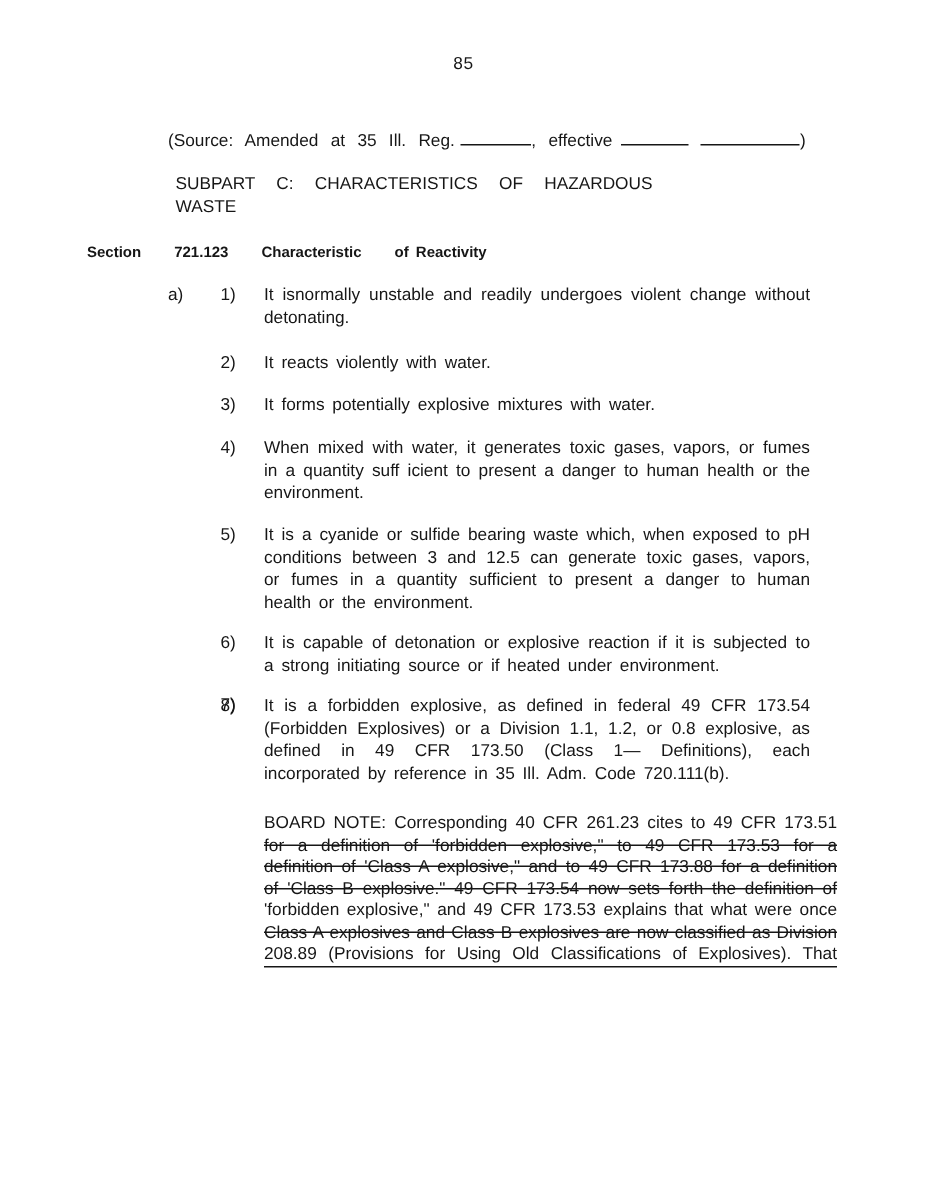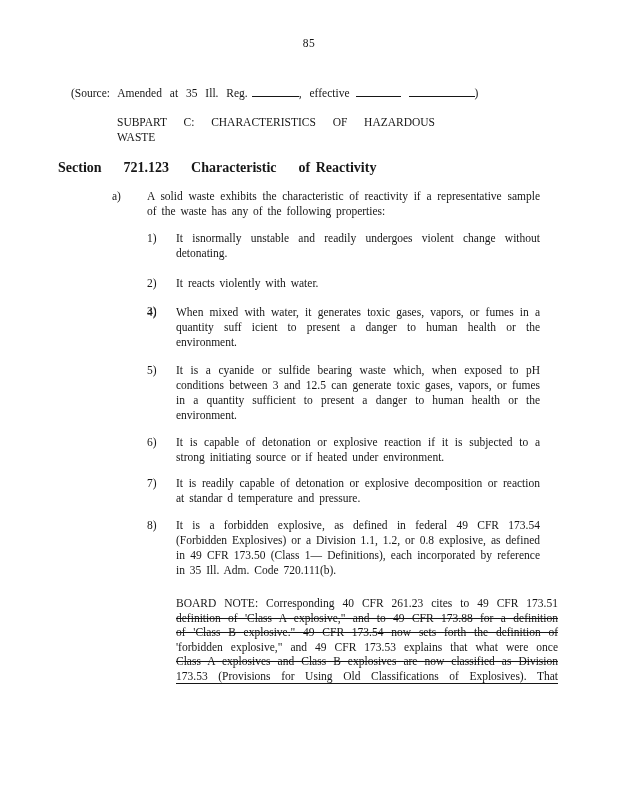--- a/index.html
+++ b/index.html
@@ -3,33 +3,33 @@
 <meta charset="utf-8">
 <style>
   html, body { margin: 0; padding: 0; background: #e8e8e8; }
   .page {
     position: relative;
     width: 618px;
     height: 800px;
     margin: 0 auto;
     background: #ffffff;
     color: #161616;
-    font-family: Liberation Serif, serif;
+    font-family: Liberation Sans, sans-serif;
     font-size: 11.5px;
     line-height: 15px;
     overflow: hidden;
   }
   .page-number {
     margin-top: 36px;
     text-align: center;
     letter-spacing: 0.5px;
   }
   .source-line {
     margin-top: 34px;
-    margin-left: 71px;
+    margin-left: 112px;
     word-spacing: 5px;
     white-space: nowrap;
   }
   .blank {
     display: inline-block;
     border-bottom: 1px solid #161616;
     height: 11px;
     vertical-align: baseline;
   }
   .blank-1 { width: 47px; margin-left: 4px; }
@@ -40,21 +40,21 @@
     margin-left: 117px;
     width: 318px;
     text-align: justify;
     text-align-last: justify;
     word-spacing: 3px;
   }
   .section-heading {
     margin-top: 15px;
     margin-left: 58px;
     font-weight: bold;
-    font-size: 14px;
+    font-size: 10px;
     word-spacing: 2px;
   }
   .section-heading .seg { margin-right: 22px; }
   .section-heading .seg:last-child { margin-right: 0; }
   .intro {
     position: relative;
     margin-top: 14px;
     margin-left: 147px;
     width: 393px;
     text-align: justify;
@@ -98,64 +98,64 @@
   <div class="source-line"><span>(Source:</span> <span>Amended</span> <span>at 35 Ill. Reg.</span><span class="blank blank-1"></span><span>,</span> <span>effective</span><span class="blank blank-2"></span><span class="blank blank-3"></span><span>)</span></div>
 
   <div class="subpart-heading">SUBPART C: CHARACTERISTICS OF HAZARDOUS WASTE</div>
 
   <div class="section-heading">
     <span class="seg">Section</span><span class="seg">721.123</span><span class="seg">Characteristic</span><span class="seg">of Reactivity</span>
   </div>
 
   <div class="intro">
     <span class="label">a)</span>
-    <span>A solid waste exhibits the characteristic of reactivity if a representative sample of the waste has any of the following properties:</span>
   </div>
 
   <div class="item gap-12">
     <span class="num">1)</span>
     <span>It isnormally unstable and readily undergoes violent change without detonating.</span>
   </div>
 
   <div class="item gap-15">
     <span class="num">2)</span>
     <span>It reacts violently with water.</span>
   </div>
 
   <div class="item gap-13">
     <span class="num">3)</span>
+    <span>It forms potentially explosive mixtures with water.</span>
   </div>
 
   <div class="item gap-14">
     <span class="num">4)</span>
     <span>When mixed with water, it generates toxic gases, vapors, or fumes in a quantity suff icient to present a danger to human health or the environment.</span>
   </div>
 
   <div class="item gap-13">
     <span class="num">5)</span>
     <span>It is a cyanide or sulfide bearing waste which, when exposed to pH conditions between 3 and 12.5 can generate toxic gases, vapors, or fumes in a quantity sufficient to present a danger to human health or the environment.</span>
   </div>
 
   <div class="item gap-12">
     <span class="num">6)</span>
     <span>It is capable of detonation or explosive reaction if it is subjected to a strong initiating source or if heated under environment.</span>
   </div>
 
   <div class="item gap-11">
     <span class="num">7)</span>
-    <span>It is readily capable of detonation or explosive decomposition or reaction at standar d temperature and pressure.</span>
   </div>
 
   <div class="item gap-12">
     <span class="num">8)</span>
     <span>It is a forbidden explosive, as defined in federal 49 CFR 173.54 (Forbidden Explosives) or a Division 1.1, 1.2, or 0.8 explosive, as defined in 49 CFR 173.50 (Class 1— Definitions), each incorporated by reference in 35 Ill. Adm. Code 720.111(b).</span>
   </div>
 
   <div class="board-note">
     <div class="bn-line" data-style="normal">BOARD NOTE: Corresponding 40 CFR 261.23 cites to 49 CFR 173.51</div>
+    <div class="bn-line" data-style="strike">for a definition of 'forbidden explosive," to 49 CFR 173.53 for a</div>
     <div class="bn-line" data-style="strike">definition of 'Class A explosive," and to 49 CFR 173.88 for a definition</div>
     <div class="bn-line" data-style="strike">of 'Class B explosive." 49 CFR 173.54 now sets forth the definition of</div>
     <div class="bn-line" data-style="normal">'forbidden explosive," and 49 CFR 173.53 explains that what were once</div>
     <div class="bn-line" data-style="strike">Class A explosives and Class B explosives are now classified as Division</div>
-    <div class="bn-line" data-style="underline">173.53 (Provisions for Using Old Classifications of Explosives). That</div>
+    <div class="bn-line" data-style="underline">208.89 (Provisions for Using Old Classifications of Explosives). That</div>
   </div>
 
 </div>
 
 </body></html>

